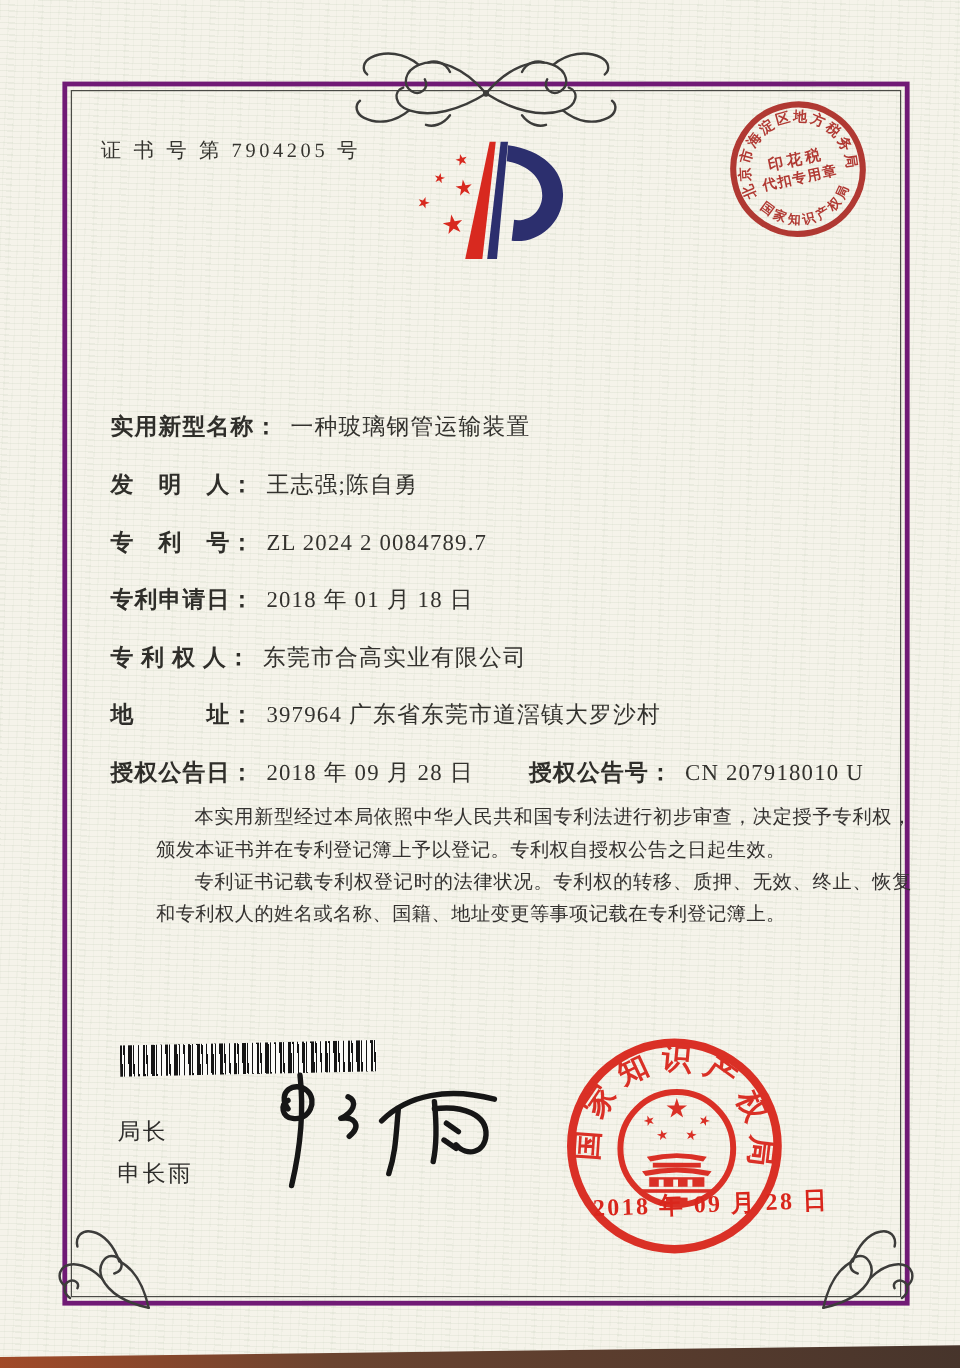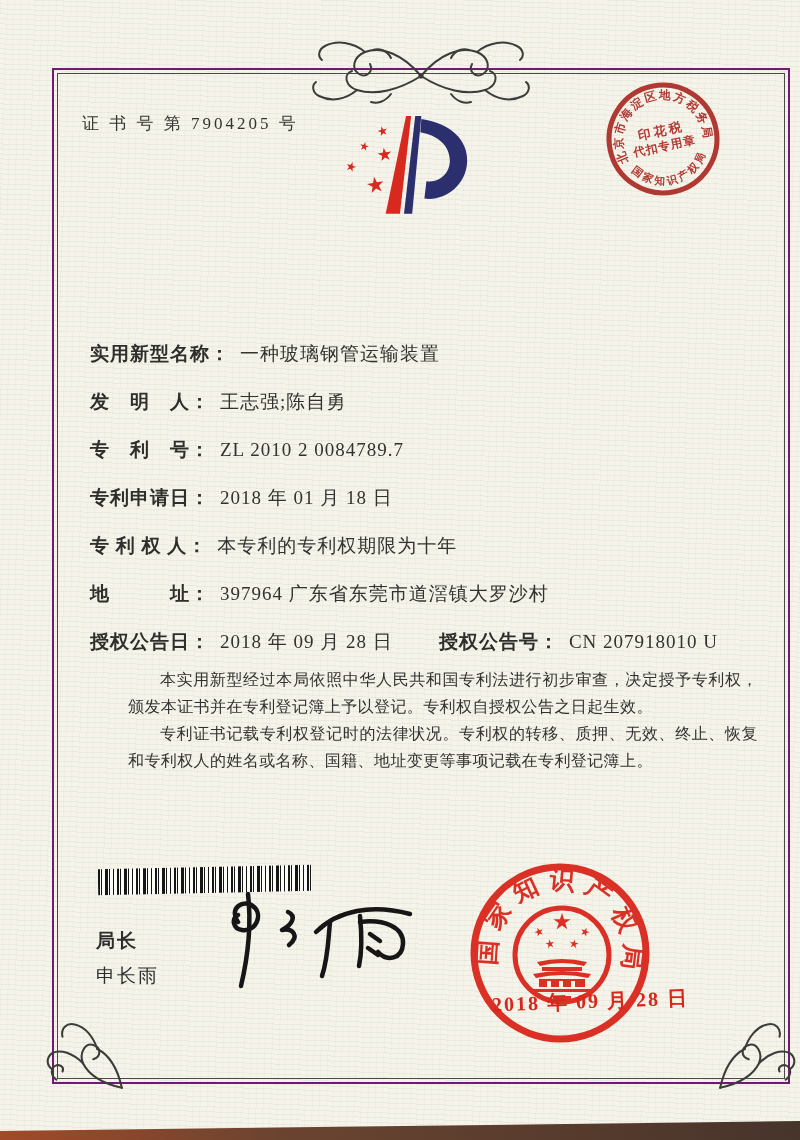--- a/index.html
+++ b/index.html
@@ -12,22 +12,21 @@
       #f5f3ea;
     color:#2e2d2b;
   }
   .photo-bottom{
     position:absolute;left:-10px;right:-10px;bottom:-10px;height:24px;
     background:linear-gradient(90deg,#a34a28 0%,#6b4430 35%,#46342b 100%);
     transform:rotate(-0.7deg);
   }
   .frame{
     position:absolute;left:52px;top:68px;width:698px;height:1012px;
-    border:2px solid #701a75;
-    padding-left:36px;
+    border:4px solid #701a75;
   }
   .frame-inner{position:absolute;inset:3px;border:1px solid #4a4a46;pointer-events:none;}
   .ornament-top{position:absolute;left:50%;top:-34px;transform:translateX(-50%);width:260px;height:76px;}
   .corner{position:absolute;width:88px;height:88px;}
   .corner.bl{left:-14px;bottom:-12px;}
   .corner.br{right:-14px;bottom:-12px;transform:scaleX(-1);}
   .cert-no{position:absolute;left:28px;top:42px;font-size:17px;letter-spacing:3px;color:#35342f;}
   .tax-stamp{position:absolute;left:550px;top:10px;width:118px;height:118px;transform:rotate(-12deg);opacity:.88;}
   .logo{position:absolute;left:280px;top:44px;width:138px;height:110px;}
   .title{position:absolute;left:0;top:166px;width:100%;text-align:center;
@@ -37,21 +36,21 @@
   .flabel{font-weight:700;letter-spacing:1px;color:#2f2e2a;}
   .fvalue{margin-left:10px;letter-spacing:1px;color:#33322e;}
   .frow.r0{top:271px;} .frow.r1{top:319px;} .frow.r2{top:367px;}
   .frow.r3{top:415px;} .frow.r4{top:463px;} .frow.r5{top:511px;}
   .frow.r6{top:559px;display:flex;justify-content:space-between;}
   .bodytext{position:absolute;left:34px;top:596px;width:630px;
     font-size:16px;line-height:27px;text-align:justify;color:#343230;letter-spacing:.4px;margin-left:40px;}
   .bodytext p{margin:0;text-indent:2em;}
   .barcode{position:absolute;left:44px;top:797px;width:214px;height:26px;transform:rotate(-1.2deg);
     background:repeating-linear-gradient(90deg,#151515 0 2px,#fbfbf8 2px 3px,#151515 3px 4px,#fbfbf8 4px 7px,#151515 7px 10px,#fbfbf8 10px 11px,#151515 11px 12px,#fbfbf8 12px 15px,#151515 15px 16px,#fbfbf8 16px 19px);}
-  .officer-role{position:absolute;left:42px;top:858px;font-size:19px;letter-spacing:2px;font-weight:bold;}
+  .officer-role{position:absolute;left:42px;top:858px;font-size:19px;letter-spacing:2px;}
   .officer-name{position:absolute;left:42px;top:893px;font-size:19px;letter-spacing:2px;}
   .signature{position:absolute;left:150px;top:820px;width:232px;height:104px;}
   .seal{position:absolute;left:413px;top:790px;width:186px;height:186px;opacity:.95;}
   .seal-date{position:absolute;left:438px;top:918px;font-size:20px;font-weight:700;
     color:#d9261c;letter-spacing:2px;transform:rotate(-2deg);white-space:nowrap;}
   .footer{position:absolute;left:0;top:966px;width:100%;text-align:center;
     font-size:16px;letter-spacing:2px;color:#34332f;}
 </style>
 </head>
 <body>
@@ -131,27 +130,27 @@
 
 
   <div class="fields">
     <div class="frow r0">
       <span class="flabel">实用新型名称：</span><span class="fvalue">一种玻璃钢管运输装置</span>
     </div>
     <div class="frow r1">
       <span class="flabel">发　明　人：</span><span class="fvalue">王志强;陈自勇</span>
     </div>
     <div class="frow r2">
-      <span class="flabel">专　利　号：</span><span class="fvalue">ZL 2010 2 0084789.7</span>
+      <span class="flabel">专　利　号：</span><span class="fvalue">ZL 2024 2 0084789.7</span>
     </div>
     <div class="frow r3">
       <span class="flabel">专利申请日：</span><span class="fvalue">2018 年 01 月 18 日</span>
     </div>
     <div class="frow r4">
-      <span class="flabel">专 利 权 人：</span><span class="fvalue">本专利的专利权期限为十年</span>
+      <span class="flabel">专 利 权 人：</span><span class="fvalue">东莞市合高实业有限公司</span>
     </div>
     <div class="frow r5">
       <span class="flabel">地　　　址：</span><span class="fvalue">397964 广东省东莞市道滘镇大罗沙村</span>
     </div>
     <div class="frow r6">
       <span>
         <span class="flabel">授权公告日：</span><span class="fvalue">2018 年 09 月 28 日</span>
       </span>
       <span>
         <span class="flabel">授权公告号：</span><span class="fvalue">CN 207918010 U</span>

